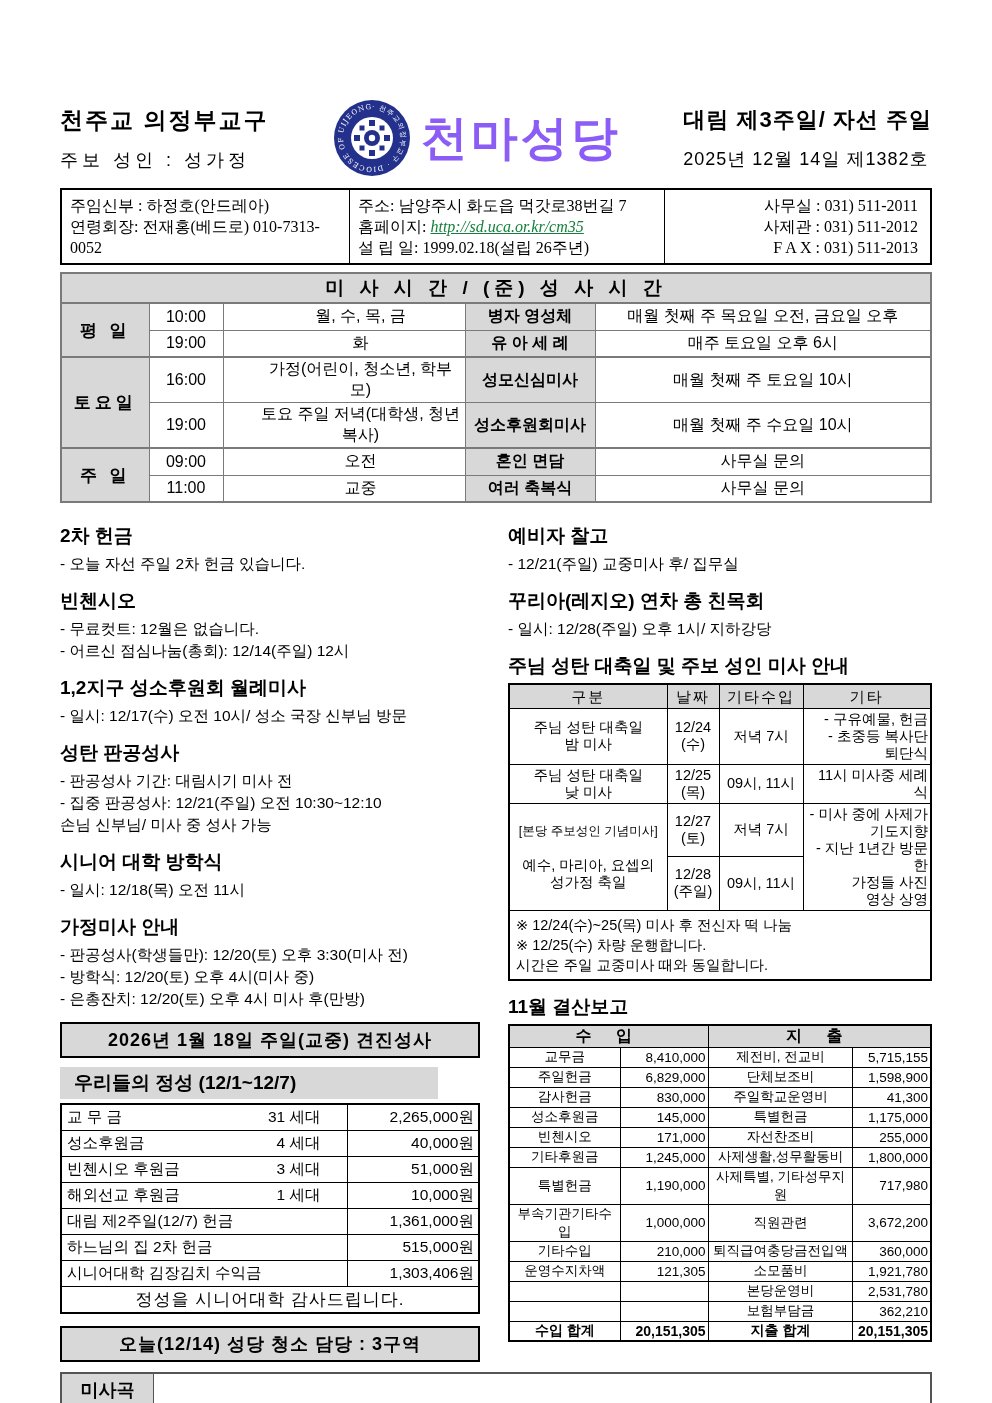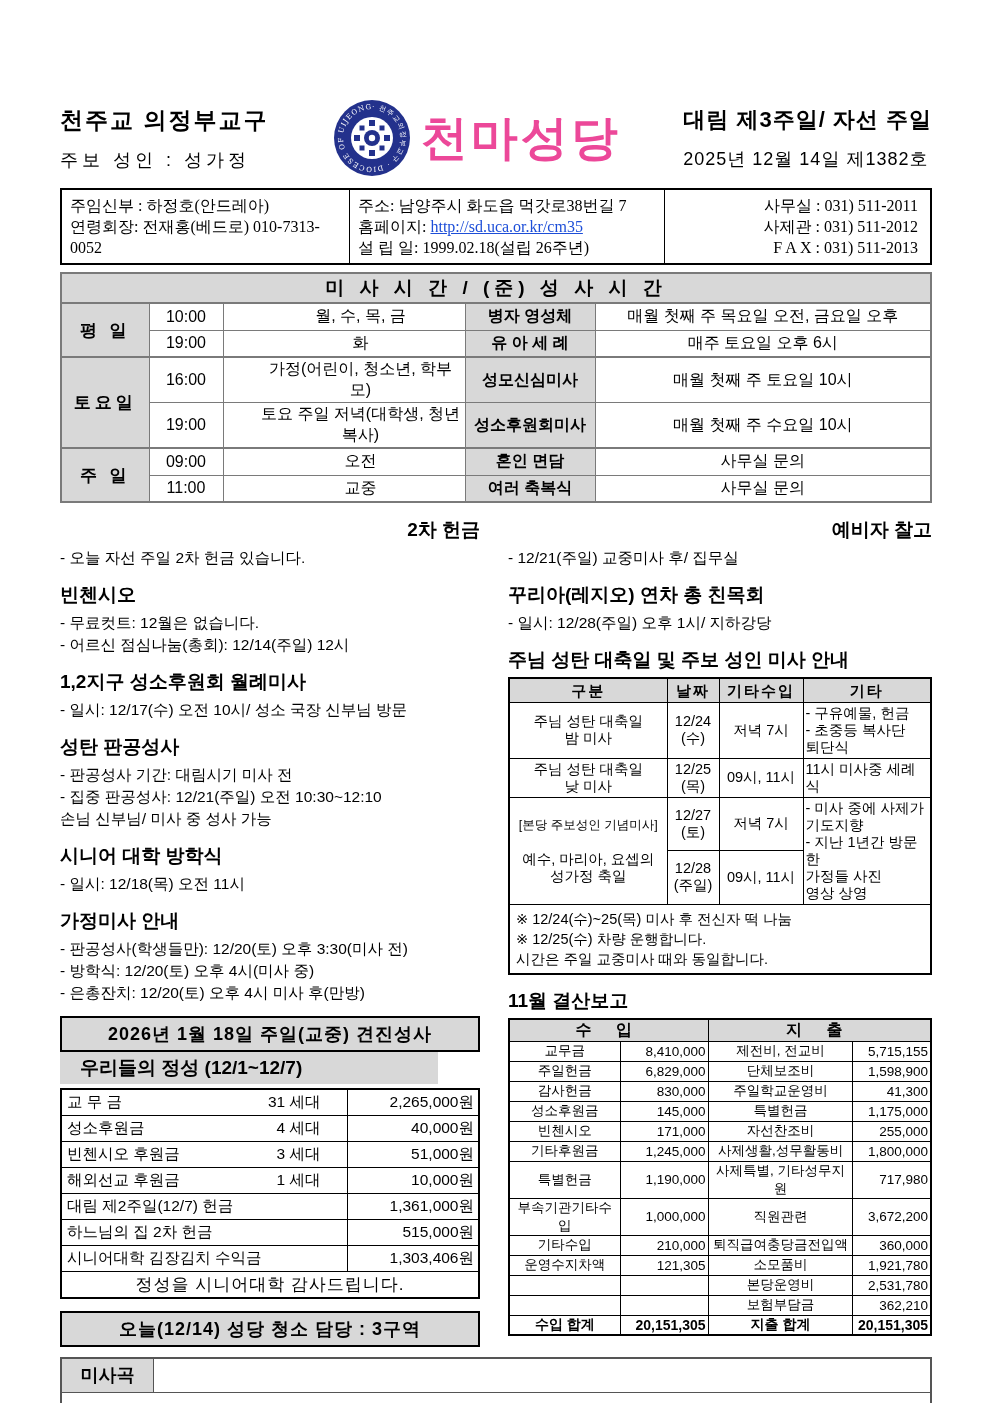--- a/index.html
+++ b/index.html
@@ -9,71 +9,71 @@
     font-family:"Liberation Sans","DejaVu Sans",sans-serif;
     color:#000; position:relative;
   }
   .page { position:absolute; left:60px; top:92px; width:872px; }
 
   
   .hdr { display:flex; align-items:center; justify-content:space-between; height:92px; }
   .hdr-left .l1 { font-size:23px; font-weight:bold; letter-spacing:2px; }
   .hdr-left .l2 { font-size:18px; margin-top:12px; letter-spacing:4px; }
   .hdr-center { display:flex; align-items:center; gap:8px; }
-  .church-name { font-size:47px; font-weight:bold; color:#ec4899; letter-spacing:3px; }
+  .church-name { font-size:47px; font-weight:bold; color:#8b5cf6; letter-spacing:3px; }
   .hdr-right { text-align:left; }
   .hdr-right .l1 { font-size:22px; font-weight:bold; letter-spacing:1px; }
   .hdr-right .l2 { font-size:18px; margin-top:12px; letter-spacing:1px; }
 
   
   .info { border:2px solid #000; display:grid; grid-template-columns:287px 315px 1fr;
           margin-top:4px; font-family:"Liberation Serif","DejaVu Serif",serif; }
   .info .col { padding:5px 8px; font-size:16px; line-height:21px; }
   .info .col + .col { border-left:1px solid #000; }
   .info .c3 { border-left:1px solid #000; text-align:right; padding-right:12px; }
-  .info a { color:#1d4ed8; }
+  .info a { color:#15803d;font-style:italic; }
 
   
   table { border-collapse:collapse; }
   .mass { width:100%; margin-top:7px; border:2px solid #7a7a7a; }
   .mass td { border:1px solid #7a7a7a; text-align:center; font-size:16px; height:27px; padding:1px 3px; }
   .mass .title { background:#d8d8d8; font-size:19px; font-weight:bold; letter-spacing:5px; height:29px; border-bottom:2px solid #7a7a7a; }
   .mass .day { background:#d8d8d8; font-size:17px; font-weight:bold; letter-spacing:4px; width:88px; }
   .mass .sac { background:#d8d8d8; font-size:16px; font-weight:bold; width:130px; }
   .mass .time { width:74px; }
   .mass .desc { width:242px;padding-left:36px; }
   .mass tr.grp td { border-top:2px solid #7a7a7a; }
 
   
   .cols { display:flex; margin-top:8px; }
   .colL { width:420px; }
   .colR { width:424px; margin-left:28px; }
 
   h3.sec { font-size:19px; font-weight:bold; margin:13px 0 4px 0; }
-  h3.sec:first-child { margin-top:6px;text-align:right; }
+  h3.sec:first-child { margin-top:12px; }
   .ln { font-size:15.5px; line-height:22px; white-space:pre-line; }
 
   .boxbar { border:2px solid #000; background:#d8d8d8; text-align:center;
             font-size:18px; font-weight:bold; padding:4px 0; margin-top:12px; letter-spacing:1px; }
-  .graytitle { background:#d8d8d8; font-size:19px; font-weight:bold; padding:3px 20px; width:90%; }
+  .graytitle { background:#d8d8d8; font-size:19px; font-weight:bold; padding:3px 14px; margin-top:9px; width:90%; }
 
   .offer { width:100%; margin-top:4px; border:2px solid #000; }
   .offer td { border:1px solid #000; font-size:15.5px; height:26px; padding:1px 5px; }
   .offer .cnt { text-align:right; padding-right:26px; }
   .offer .amt { text-align:right; width:132px; padding-right:4px; }
   .offer .foot { text-align:center; font-size:17px; letter-spacing:1px; }
 
   
   .xmas { width:100%; margin-top:4px; border:2px solid #000; }
   .xmas td, .xmas th { border:1px solid #000; font-size:14.5px; text-align:center; padding:2px 2px; white-space:pre-line; line-height:17px; }
-  .xmas th { background:#d8d8d8; font-size:15px; font-weight:bold; letter-spacing:2px; height:24px; }
+  .xmas th { background:#d8d8d8; font-size:15px; font-weight:normal; letter-spacing:2px; height:24px; }
   .xmas .nm { width:158px; }
   .xmas .dt { width:52px; }
   .xmas .tm { width:84px; }
-  .xmas .etc { text-align:left; }
+  .xmas .etc { text-align:right; }
   .xmas .brkt { font-size:12.5px; }
   .xmas .notes { text-align:left; font-size:14.5px; line-height:20px; padding:4px 6px; }
 
   
   .settle { width:100%; margin-top:4px; border:2px solid #000; }
   .settle td, .settle th { border:1px solid #000; font-size:13.5px; height:20px; padding:0 2px; text-align:center; }
   .settle th { background:#d8d8d8; font-size:16px; letter-spacing:10px; height:22px; }
   .settle .amt { text-align:right; padding-right:2px; }
   .settle .i { width:112px; } .settle .a1 { width:88px; }
   .settle .e { width:146px; } .settle .a2 { width:78px; }

